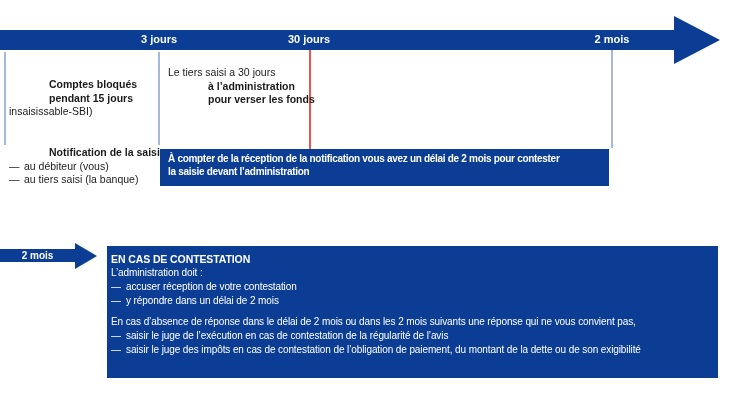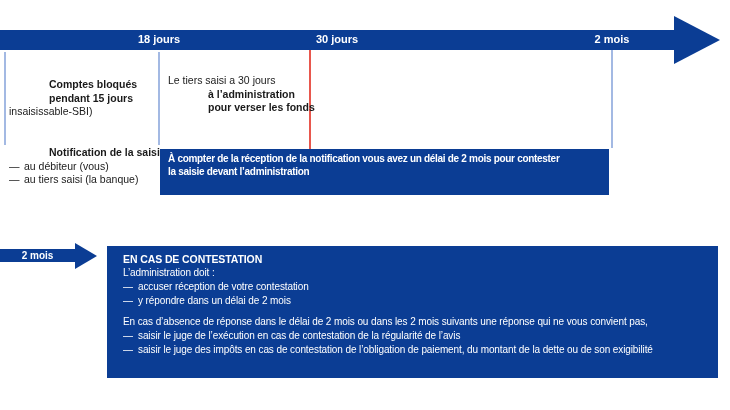--- a/index.html
+++ b/index.html
@@ -17,64 +17,64 @@
   .arrow-bar{position:absolute;left:0;top:30px;width:676px;height:20px;background:var(--primary-blue);}
   .arrow-head{
     position:absolute;left:674px;top:16px;width:0;height:0;
     border-top:24px solid transparent;border-bottom:24px solid transparent;
     border-left:46px solid var(--primary-blue);
   }
   .tick-label{
     position:absolute;top:33px;transform:translateX(-50%);
     color:#fff;font-size:11px;font-weight:bold;white-space:nowrap;
   }
-  .tl-1{left:159px;} .tl-2{left:309px;margin-left:28px;} .tl-3{left:612px;}
+  .tl-1{left:159px;} .tl-2{left:309px;} .tl-3{left:612px;}
   .tick-line{position:absolute;width:2px;background:var(--tick-blue);}
   .tk-0{left:4px;top:52px;height:93px;}
   .tk-1{left:158px;top:52px;height:93px;}
   .tk-2{left:309px;top:50px;height:99px;width:1.5px;background:var(--tick-red);}
   .tk-3{left:611px;top:50px;height:98px;}
   .txtblock{position:absolute;font-size:10.5px;line-height:13.5px;}
   .blocked{left:9px;top:78px;}
-  .thirdparty{left:168px;top:74px;}
+  .thirdparty{left:168px;top:66px;}
   .bold{font-weight:bold;margin-left:40px;}
   .notif{left:9px;top:146px;}
   .li{position:relative;padding-left:15px;}
   .li .dash{position:absolute;left:0;top:0;}
   .banner{
-    position:absolute;left:160px;top:149px;width:449px;height:46px;box-sizing:border-box;
+    position:absolute;left:160px;top:149px;width:449px;height:37px;box-sizing:border-box;
     background:var(--primary-blue);color:#fff;font-size:10px;font-weight:bold;
     line-height:13px;padding:3px 12px 0 8px;letter-spacing:-0.3px;white-space:nowrap;
   }
   
   .small-bar{
     position:absolute;left:0;top:249px;width:75px;height:13px;background:var(--primary-blue);
     color:#fff;font-size:10px;font-weight:bold;text-align:center;line-height:13px;
   }
   .small-head{
     position:absolute;left:75px;top:243px;width:0;height:0;
     border-top:13px solid transparent;border-bottom:13px solid transparent;
     border-left:22px solid var(--primary-blue);
   }
   .box{
     position:absolute;left:107px;top:246px;width:611px;height:132px;box-sizing:border-box;
     background:var(--primary-blue);color:#fff;font-size:10px;line-height:14px;
-    padding:6px 16px;letter-spacing:-0.1px;white-space:nowrap;
+    padding:6px 4px;letter-spacing:-0.1px;white-space:nowrap;
   }
   .box .title{font-weight:bold;font-size:10.5px;}
   .box .spacer{height:7px;}
 </style>
 </head>
 <body>
 
 <div class="canvas">
 
   <div class="arrow-bar"></div>
   <div class="arrow-head"></div>
-  <div class="tick-label tl-1">18 jours</div>
+  <div class="tick-label tl-1">3 jours</div>
   <div class="tick-label tl-2">30 jours</div>
   <div class="tick-label tl-3">2 mois</div>
 
   <div class="tick-line tk-0"></div>
   <div class="tick-line tk-1"></div>
   <div class="tick-line tk-2"></div>
   <div class="tick-line tk-3"></div>
 
   <div class="txtblock blocked">
     <div class="bold">Comptes bloqués</div>

